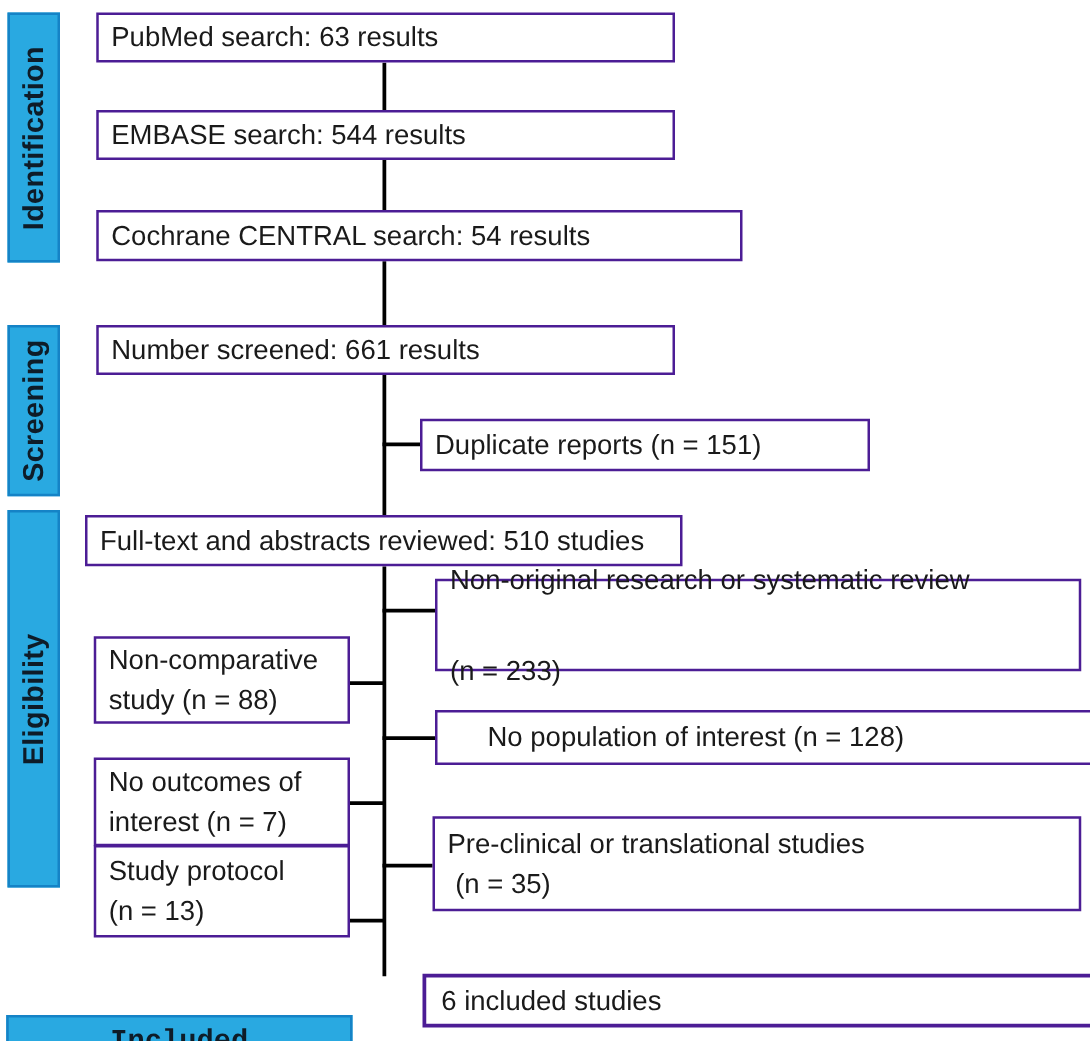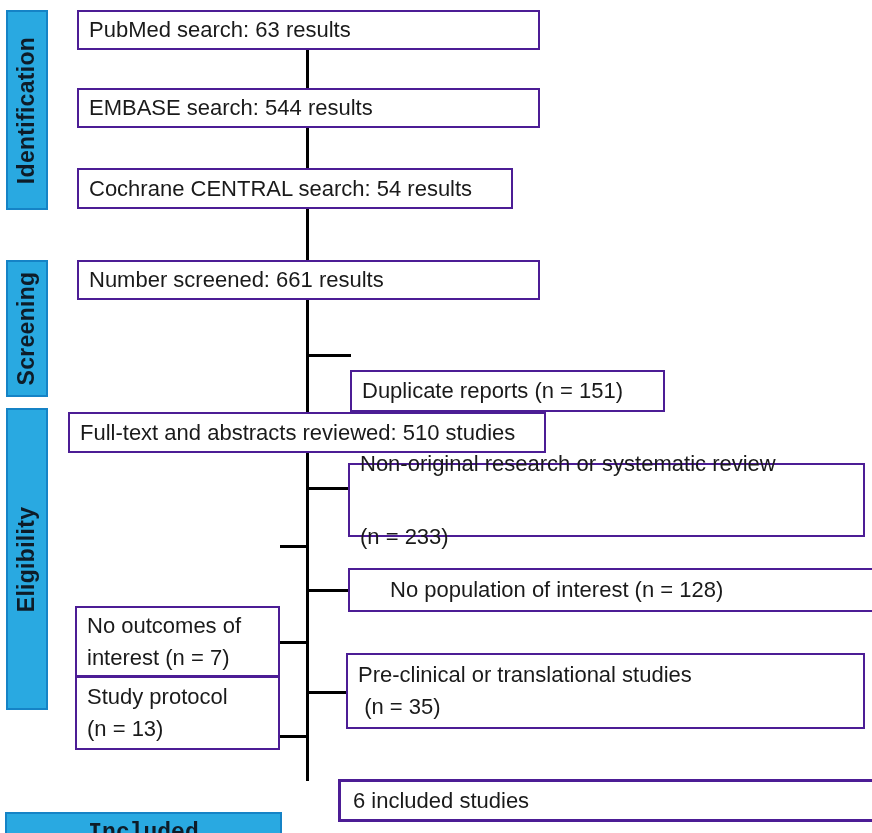--- a/index.html
+++ b/index.html
@@ -86,41 +86,45 @@
   <div class="conn" style="left:280px; top:735px; width:27px; height:3px;"></div>
 
   <div class="wbox" style="left:77px; top:10px; width:463px; height:40px;">
     <span class="line">PubMed search: 63 results</span>
   </div>
 
   <div class="wbox" style="left:77px; top:88px; width:463px; height:40px;">
     <span class="line">EMBASE search: 544 results</span>
   </div>
 
-  <div class="wbox" style="left:77px; top:168px; width:436px; height:41px;">
+  <div class="wbox" style="left:77px; top:168px; width:517px; height:41px;">
     <span class="line">Cochrane CENTRAL search: 54 results</span>
   </div>
 
   <div class="wbox" style="left:77px; top:260px; width:463px; height:40px;">
     <span class="line">Number screened: 661 results</span>
   </div>
 
-  <div class="wbox" style="left:350px; top:335px; width:315px; height:42px;margin-top:35px;">
+  <div class="wbox" style="left:336px; top:335px; width:360px; height:42px;">
     <span class="line">Duplicate reports (n = 151)</span>
   </div>
 
   <div class="wbox" style="left:68px; top:412px; width:478px; height:41px;">
     <span class="line">Full-text and abstracts reviewed: 510 studies</span>
   </div>
 
   <div class="wbox" style="left:348px; top:463px; width:517px; height:74px;gap:41px;">
     <span class="line">Non-original research or systematic review</span>
     <span class="line">(n = 233)</span>
   </div>
 
+  <div class="wbox" style="left:75px; top:509px; width:205px; height:70px;">
+    <span class="line">Non-comparative</span>
+    <span class="line">study (n = 88)</span>
+  </div>
 
   <div class="wbox" style="left:348px; top:568px; width:573px; height:44px;padding-left:40px;">
     <span class="line">No population of interest (n = 128)</span>
   </div>
 
   <div class="wbox" style="left:75px; top:606px; width:205px; height:71px;">
     <span class="line">No outcomes of</span>
     <span class="line">interest (n = 7)</span>
   </div>
 

